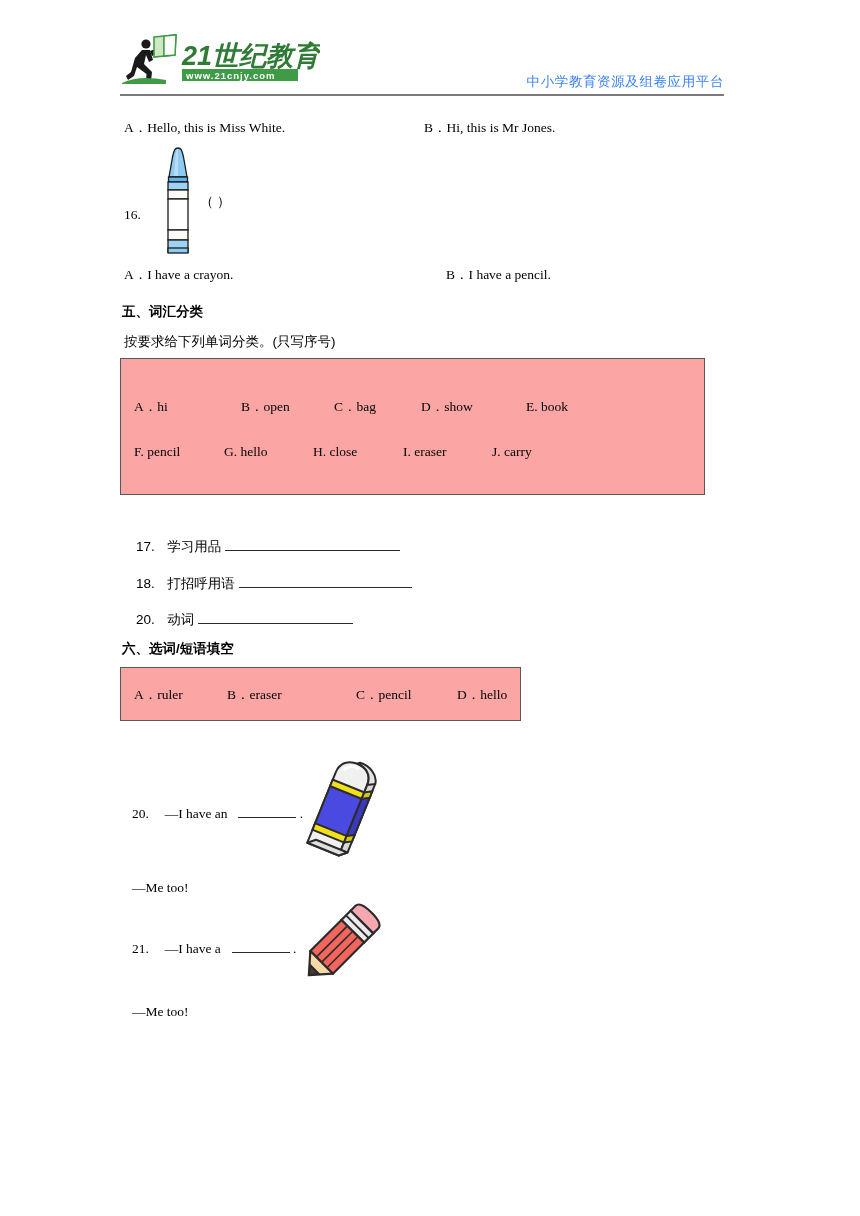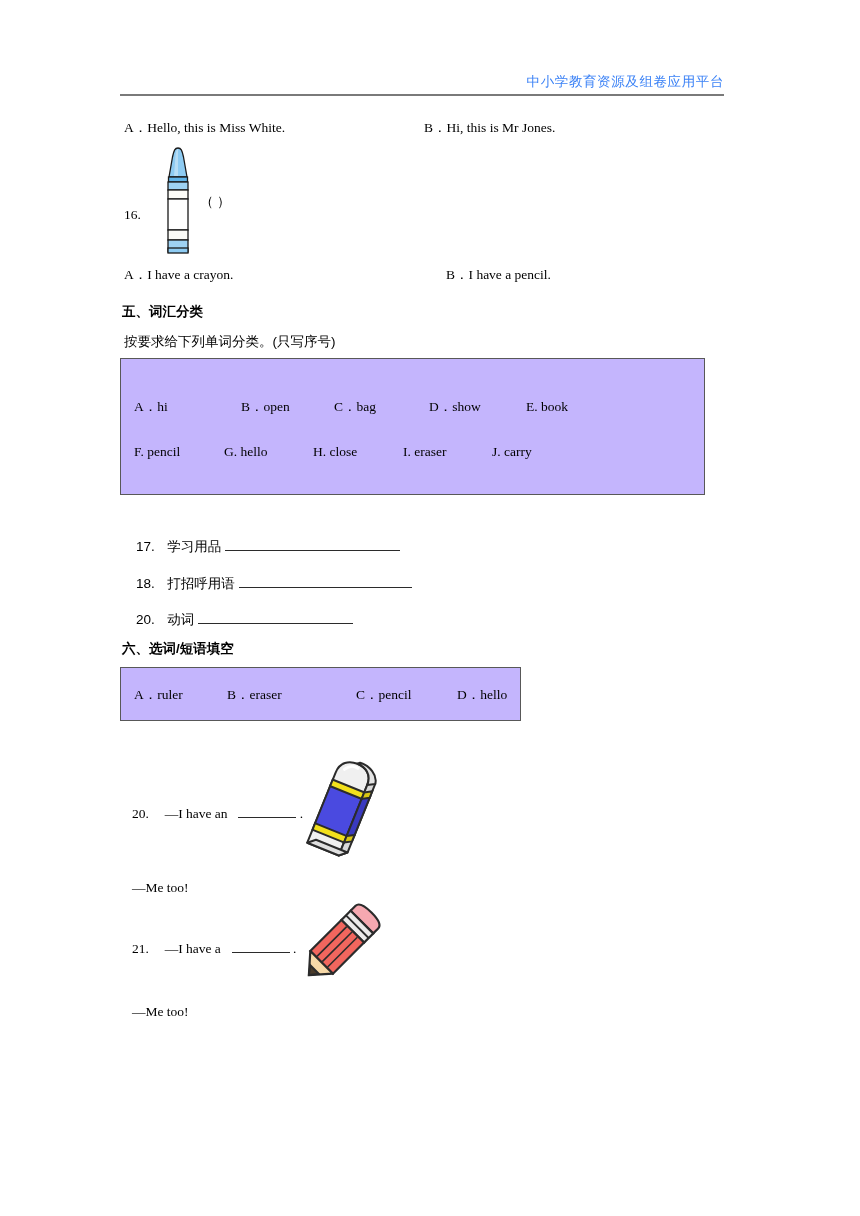--- a/index.html
+++ b/index.html
@@ -74,40 +74,63 @@
     font-size: 13.5px;
     font-weight: bold;
     white-space: nowrap;
     color: #000000;
   }
 
   
   .wordbox {
     position: absolute;
     border: 1.5px solid #585858;
-    background: #c4b5fd;
+    background: #fca5a5;
     box-sizing: border-box;
   }
 
   
   .blank {
     display: inline-block;
     border-bottom: 1px solid #2b2b2b;
     height: 0.95em;
     vertical-align: baseline;
   }
 
   
   .img-wrap { position: absolute; }
 </style>
 </head>
 <body>
 
 <div class="header">
 
+  <div class="logo">
+    <svg width="200" height="56" viewBox="0 0 200 56" xmlns="http://www.w3.org/2000/svg">
+
+      <g>
+        <circle cx="26" cy="11" r="4.6" fill="#1a1a1a"></circle>
+        <path d="M22 17 L30 17 L33 27 L29 29 L26 22 L24 31 L32 39 L31 48 L26 48 L26.5 41 L17 34 L14 43 L8 47 L6 43 L11 39 L15 25 Z" fill="#1a1a1a"></path>
+        <path d="M30 18 L40 14 L42 18 L32 23 Z" fill="#1a1a1a"></path>
+      </g>
+
+      <g>
+        <path d="M34 4 L56 2 L55 22 L34 24 Z" fill="#cfe8c3" stroke="#3f9b46" stroke-width="1.6"></path>
+        <path d="M44 3 L44 23" stroke="#3f9b46" stroke-width="1.4"></path>
+        <path d="M44 3 L56 2 L55 22 L44 23 Z" fill="#ffffff" stroke="#3f9b46" stroke-width="1.4"></path>
+      </g>
+
+      <path d="M2 50 C14 44, 30 44, 46 47 L46 51 L2 51 Z" fill="#3f9b46"></path>
+
+      <text x="62" y="32" font-family="Liberation Sans, sans-serif" font-size="27" font-weight="bold" font-style="italic" fill="#2f7a35">21世纪教育</text>
+
+      <rect x="62" y="36" width="116" height="12" fill="#3f9b46"></rect>
+      <text x="66" y="46" font-family="Liberation Sans, sans-serif" font-size="9.5" font-weight="bold" fill="#ffffff" letter-spacing="1">www.21cnjy.com</text>
+    </svg>
+  </div>
 
   <div class="header-tagline">中小学教育资源及组卷应用平台</div>
 </div>
 <div class="header-rule"></div>
 
 <div class="txt" style="left:124px; top:119px;">A．Hello, this is Miss White.</div>
 <div class="txt" style="left:424px; top:119px;">B．Hi, this is Mr Jones.</div>
 
 <div class="txt" style="left:124px; top:206px;">16.</div>
 
@@ -138,21 +161,21 @@
 <div class="txt" style="left:446px; top:266px;">B．I have a pencil.</div>
 
 <div class="sec-head" style="left:122px; top:303px;">五、词汇分类</div>
 
 <div class="txt-cn" style="left:124px; top:333px;">按要求给下列单词分类。(只写序号)</div>
 
 <div class="wordbox" style="left:120px; top:358px; width:585px; height:137px;">
   <div class="txt" style="left:13px; top:39px;">A．hi</div>
   <div class="txt" style="left:120px; top:39px;">B．open</div>
   <div class="txt" style="left:213px; top:39px;">C．bag</div>
-  <div class="txt" style="left:308px; top:39px;font-family:Liberation Serif, serif;">D．show</div>
+  <div class="txt" style="left:300px; top:39px;font-family:Liberation Serif, serif;">D．show</div>
   <div class="txt" style="left:405px; top:39px;">E. book</div>
 
   <div class="txt" style="left:13px; top:84px;">F. pencil</div>
   <div class="txt" style="left:103px; top:84px;">G. hello</div>
   <div class="txt" style="left:192px; top:84px;">H. close</div>
   <div class="txt" style="left:282px; top:84px;">I. eraser</div>
   <div class="txt" style="left:371px; top:84px;">J. carry</div>
 </div>
 
 <div class="txt-cn" style="left:136px; top:537px;">

